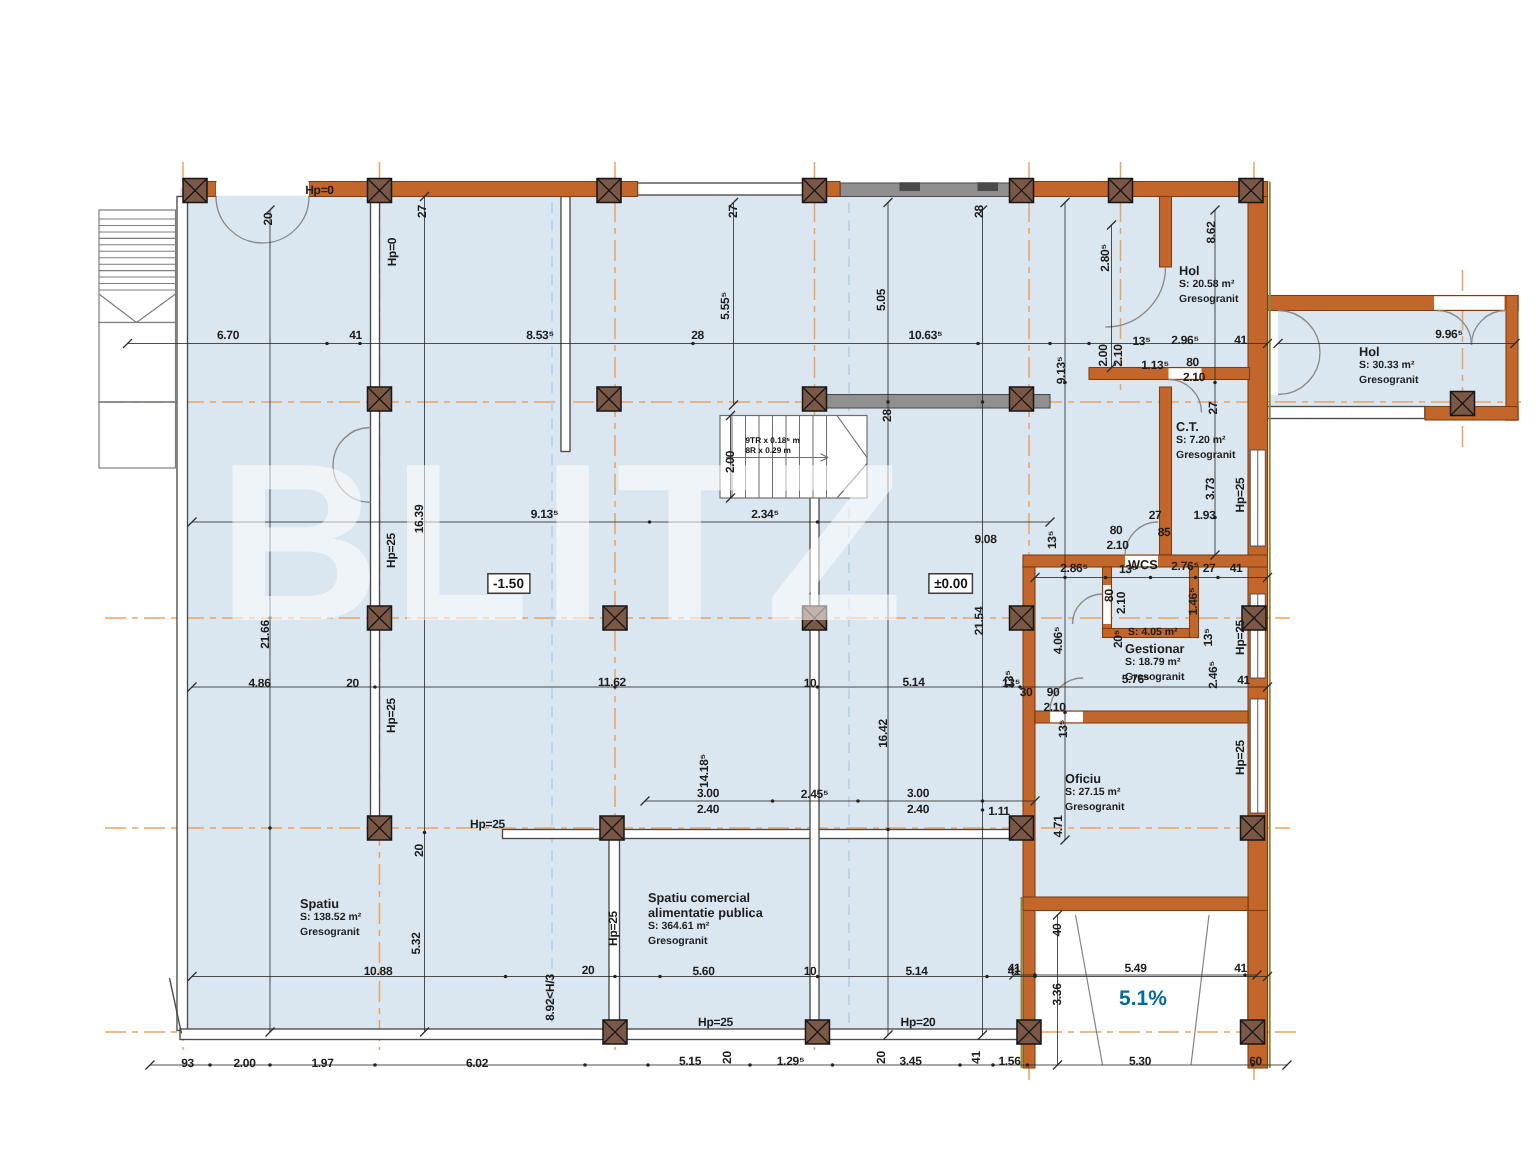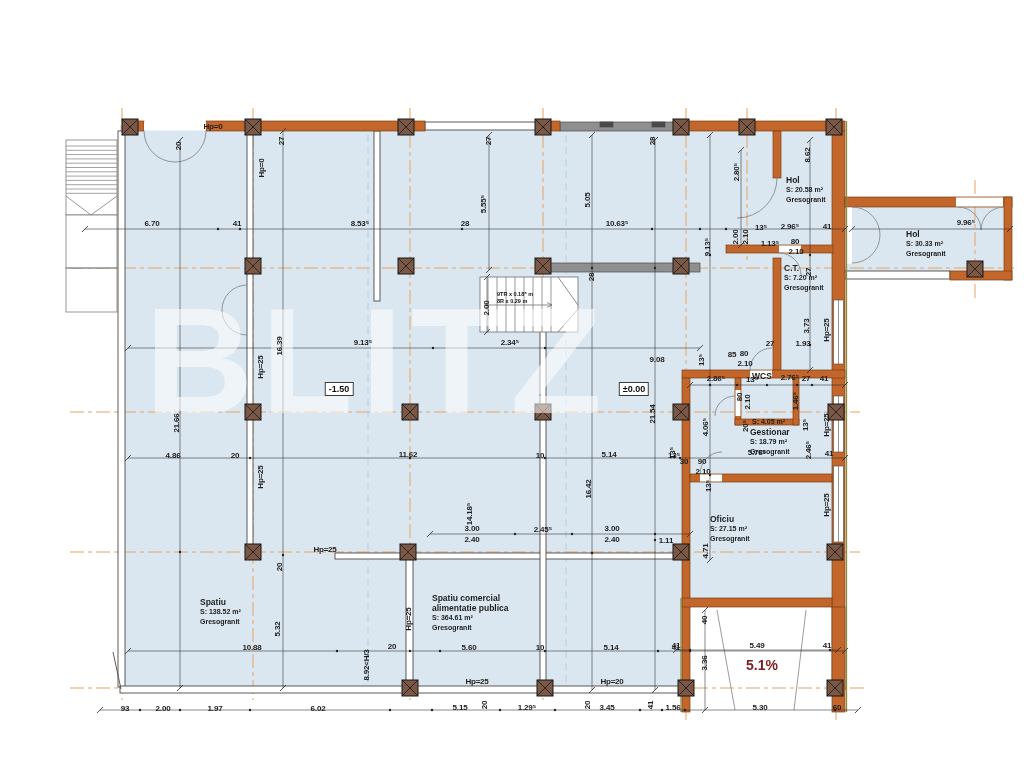--- a/index.html
+++ b/index.html
@@ -8,21 +8,21 @@
   #plan-wrap{position:absolute;left:0;top:0;width:1024px;height:768px}
   #plan-svg{position:absolute;left:0;top:0}
   #planwm{position:absolute;left:145px;top:275px;font-size:150px;font-weight:bold;
           color:rgba(255,255,255,0.55);letter-spacing:8px;pointer-events:none}
   #labels{position:absolute;left:0;top:0;width:1024px;height:768px}
   .dim{position:absolute;transform:translate(-50%,-50%);font-size:8px;font-weight:bold;
        color:#1d1d1d;white-space:nowrap;letter-spacing:-0.2px;line-height:8px}
   .dim.v{transform:translate(-50%,-50%) rotate(-90deg)}
   .level{position:absolute;transform:translate(-50%,-50%);font-size:9px;font-weight:bold;
          color:#111;background:#fff;border:1px solid #3a3a3a;padding:0 3px;line-height:12px;white-space:nowrap}
-  .slope{position:absolute;transform:translate(-50%,-50%);font-size:14px;font-weight:bold;color:#7f1d1d}
+  .slope{position:absolute;transform:translate(-50%,-50%);font-size:14px;font-weight:bold;color:#0369a1}
   .room{position:absolute;display:flex;flex-direction:column;gap:1px;color:#1d1d1d;white-space:nowrap}
   .room .rn{font-size:8.5px;font-weight:bold;line-height:9px}
   .room .ra{font-size:7px;font-weight:bold;line-height:8.5px}
   .stairnote{position:absolute;display:flex;flex-direction:column;color:#111}
   .stairnote span{font-size:5.5px;font-weight:bold;line-height:7px;white-space:nowrap}
   #brand{position:absolute;right:6px;bottom:6px;display:flex;align-items:center;gap:4px}
   #brand .bt{font-size:32px;font-weight:bold;color:#e4e4e4;letter-spacing:0.5px}
   #brand .br{color:#eed9cb}
 </style>
 </head>
@@ -393,21 +393,21 @@
       <span class="dim" style="left: 795px; top: 242px;">80</span>
       <span class="dim" style="left: 796px; top: 252px;">2.10</span>
       <span class="dim" style="left: 966px; top: 223px;">9.96⁵</span>
       <span class="dim v" style="left: 809px; top: 272px;">27</span>
       <span class="dim v" style="left: 807px; top: 326px;">3.73</span>
       <span class="dim" style="left: 803px; top: 344px;">1.93</span>
       <span class="dim" style="left: 770px; top: 344px;">27</span>
       <span class="dim v" style="left: 827px; top: 330px;">Hp=25</span>
       <span class="dim" style="left: 744px; top: 354px;">80</span>
       <span class="dim" style="left: 745px; top: 364px;">2.10</span>
-      <span class="dim" style="left: 732px; top: 355px;">85</span>
+      <span class="dim" style="left: 776px; top: 355px;">85</span>
       <span class="dim v" style="left: 702px; top: 360px;">13⁵</span>
       <span class="dim" style="left: 716px; top: 379px;">2.86⁵</span>
       <span class="dim" style="left: 752px; top: 380px;">13⁵</span>
       <span class="dim" style="left: 790px; top: 378px;">2.76⁵</span>
       <span class="dim" style="left: 806px; top: 379px;">27</span>
       <span class="dim" style="left: 824px; top: 379px;">41</span>
       <span class="dim v" style="left: 740px; top: 397px;">80</span>
       <span class="dim v" style="left: 748px; top: 402px;">2.10</span>
       <span class="dim v" style="left: 796px; top: 401px;">1.46⁵</span>
       <span class="dim v" style="left: 746px; top: 426px;">20⁵</span>
@@ -484,21 +484,21 @@
       <div class="room" style="left: 786px; top: 176px;">
         <span class="rn">Hol</span>
         <span class="ra">S: 20.58 m²</span>
         <span class="ra">Gresogranit</span>
       </div>
       <div class="room" style="left: 906px; top: 230px;">
         <span class="rn">Hol</span>
         <span class="ra">S: 30.33 m²</span>
         <span class="ra">Gresogranit</span>
       </div>
-      <div class="room" style="left: 784px; top: 264px;">
+      <div class="room" style="left: 784px; top: 280px;">
         <span class="rn">C.T.</span>
         <span class="ra">S: 7.20 m²</span>
         <span class="ra">Gresogranit</span>
       </div>
       <div class="room" style="left: 752px; top: 372px; gap: 37px;">
         <span class="rn">WCS</span>
         <span class="ra">S: 4.05 m²</span>
       </div>
       <div class="room" style="left: 750px; top: 428px;">
         <span class="rn">Gestionar</span>

